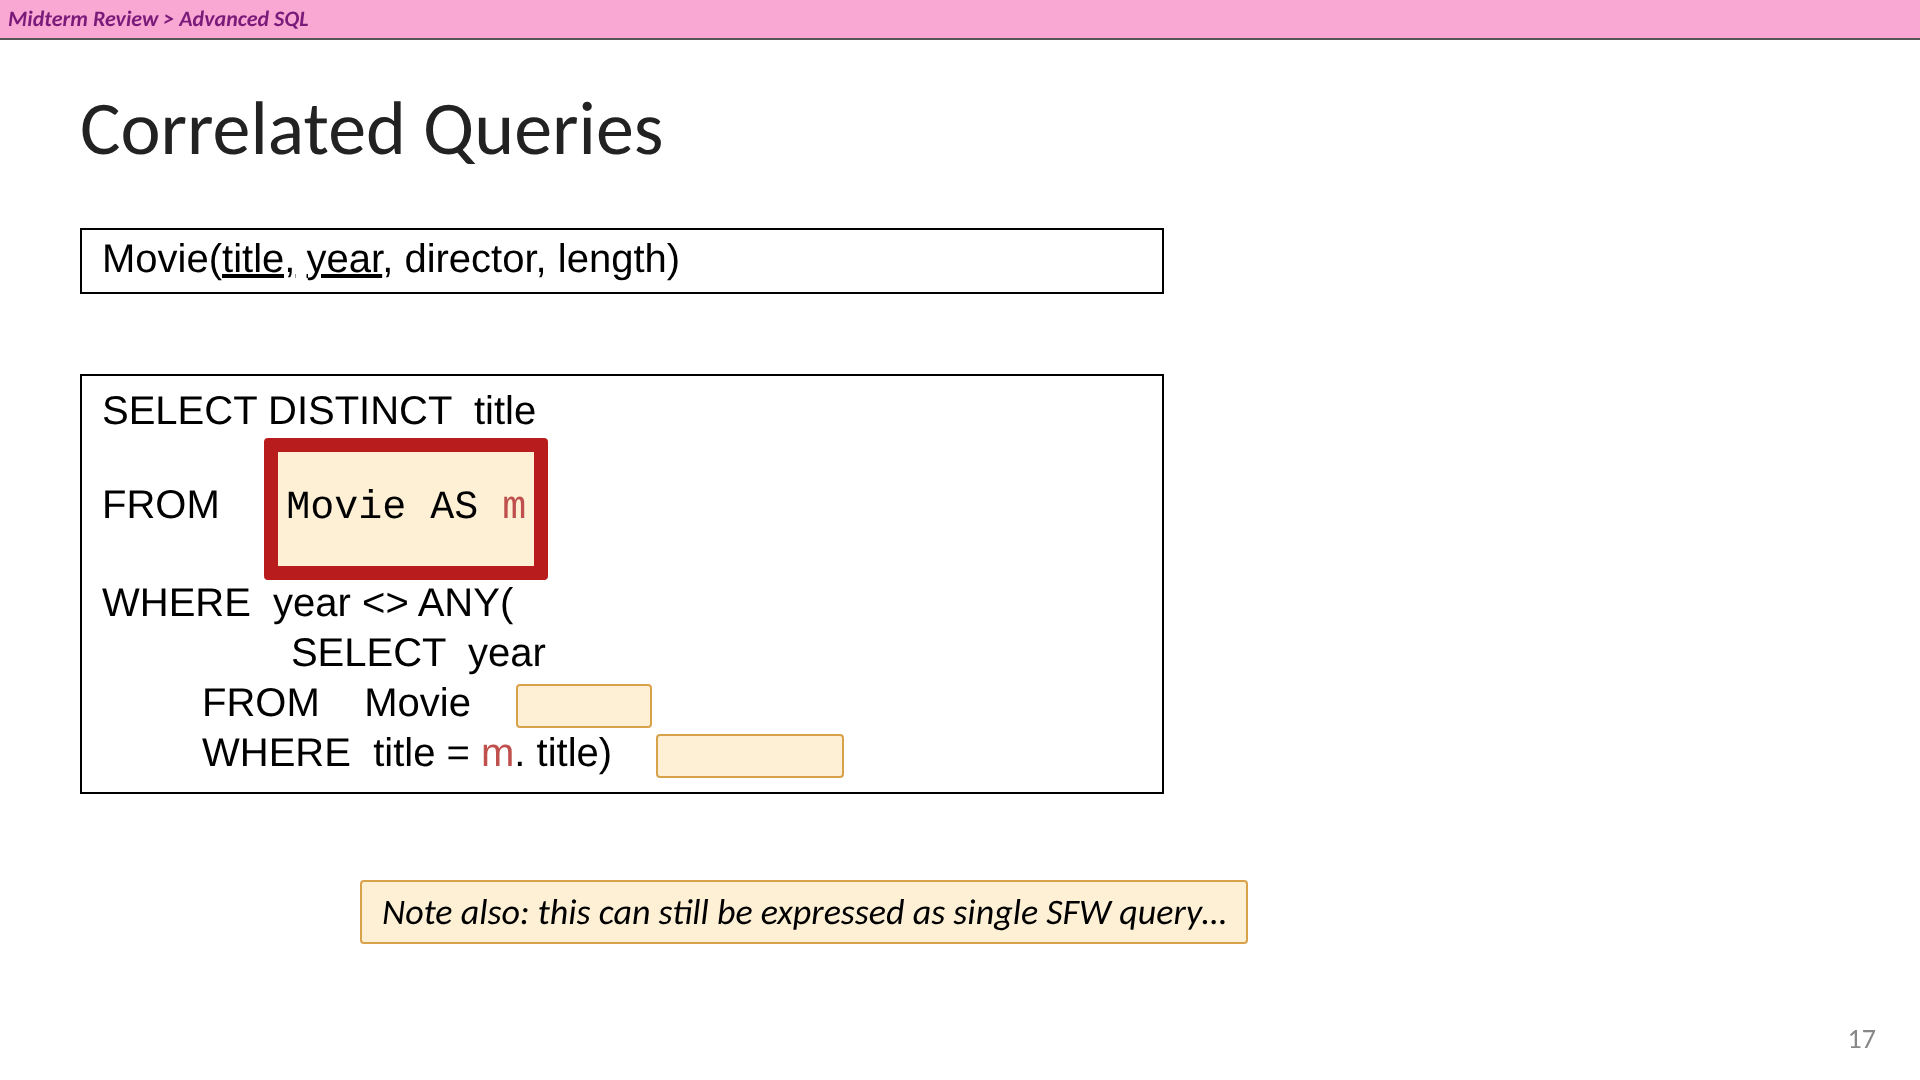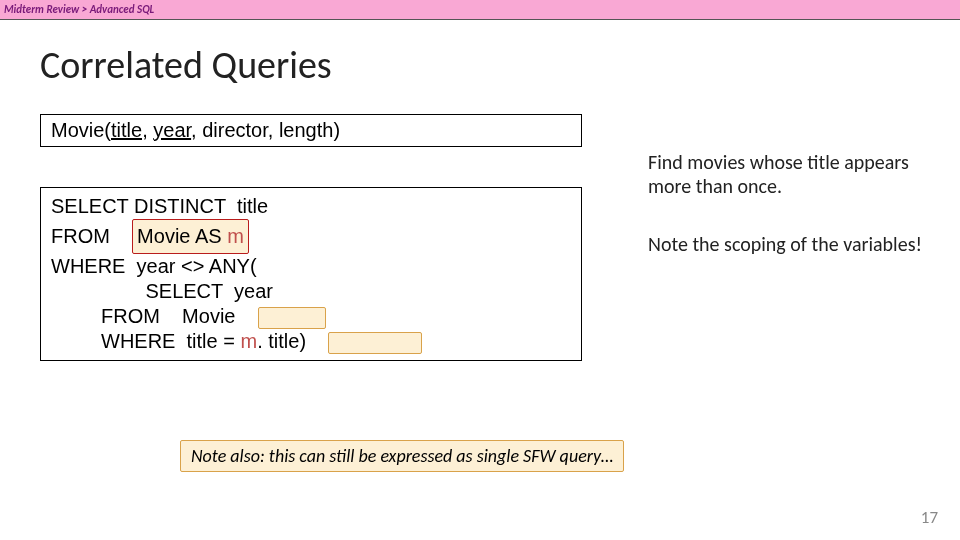--- a/index.html
+++ b/index.html
@@ -45,24 +45,25 @@
     border: 1px solid #000;
     margin-top: 40px;
     padding: 6px 10px 6px 10px;
     font-size: 20px;
     line-height: 1.25;
     width: 520px;
     white-space: pre;
   }
   .alias-box {
     display: inline-block;
-    border: 1px solid #b91c1c;
+    border: 7px solid #b91c1c;
     background: #fdf0d5;
     border-radius: 2px;
-    padding: 4px 4px;
+    padding: 16px 4px;
+    font-family: Liberation Mono, monospace;
   }
   .blank-box {
     display: inline-block;
     border: 1px solid #d9a24a;
     background: #fdf0d5;
     border-radius: 2px;
     height: 20px;
     vertical-align: middle;
   }
   .blank1 { width: 66px; }
@@ -84,21 +85,21 @@
     border: 1px solid #d9a24a;
     border-radius: 2px;
     padding: 4px 10px;
     display: inline-block;
     margin: 26px 0 0 180px;
   }
   .page-number {
     position: absolute;
     right: 22px;
     bottom: 12px;
-    font-size: 17px;
+    font-size: 14px;
     color: #888;
   }
 </style>
 </head>
 <body>
 
 
 
 <div class="breadcrumb">
   <span>Midterm Review</span><span>  &gt;  </span><span>Advanced SQL</span>
@@ -110,25 +111,20 @@
 
   <div class="schema-box"><span>Movie(</span><span class="u">title,</span><span> </span><span class="u">year</span><span>, director, length)</span></div>
 
   <div class="query-box"><span>SELECT DISTINCT  title</span>
 <span>FROM    </span><span class="alias-box"><span>Movie AS </span><span class="m-red">m</span></span>
 <span>WHERE  year &lt;&gt; ANY(</span>
 <span>                 SELECT  year</span>
 <span>         FROM    Movie    </span><span class="blank-box blank1"></span>
 <span>         WHERE  title = </span><span class="m-red">m</span><span>. title)    </span><span class="blank-box blank2"></span></div>
 
-  <div class="right-notes">
-    <div>Find movies whose title appears more than once.</div>
-    <div class="spacer"></div>
-    <div>Note the scoping of the variables!</div>
-  </div>
 
 </div>
 
 <div class="footnote">Note also: this can still be expressed as single SFW query…</div>
 
 <div class="page-number">17</div>
 
 
 
 

